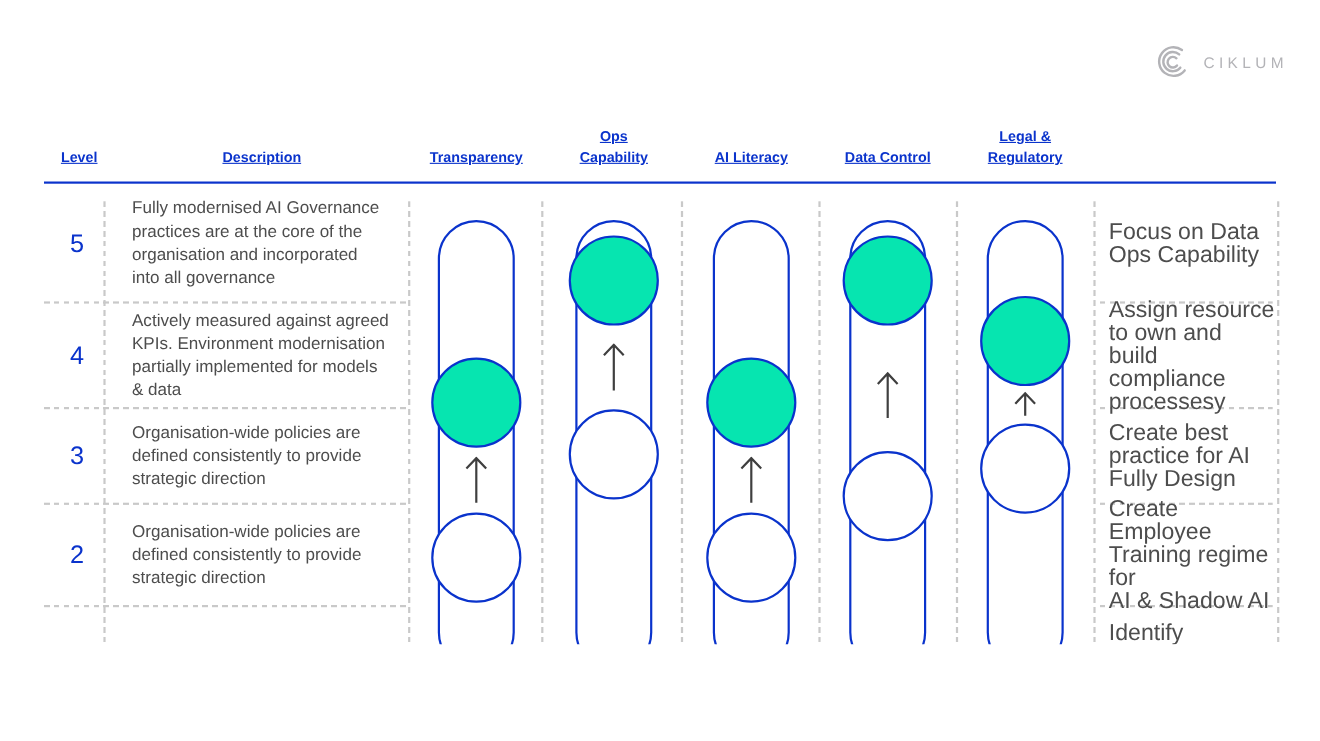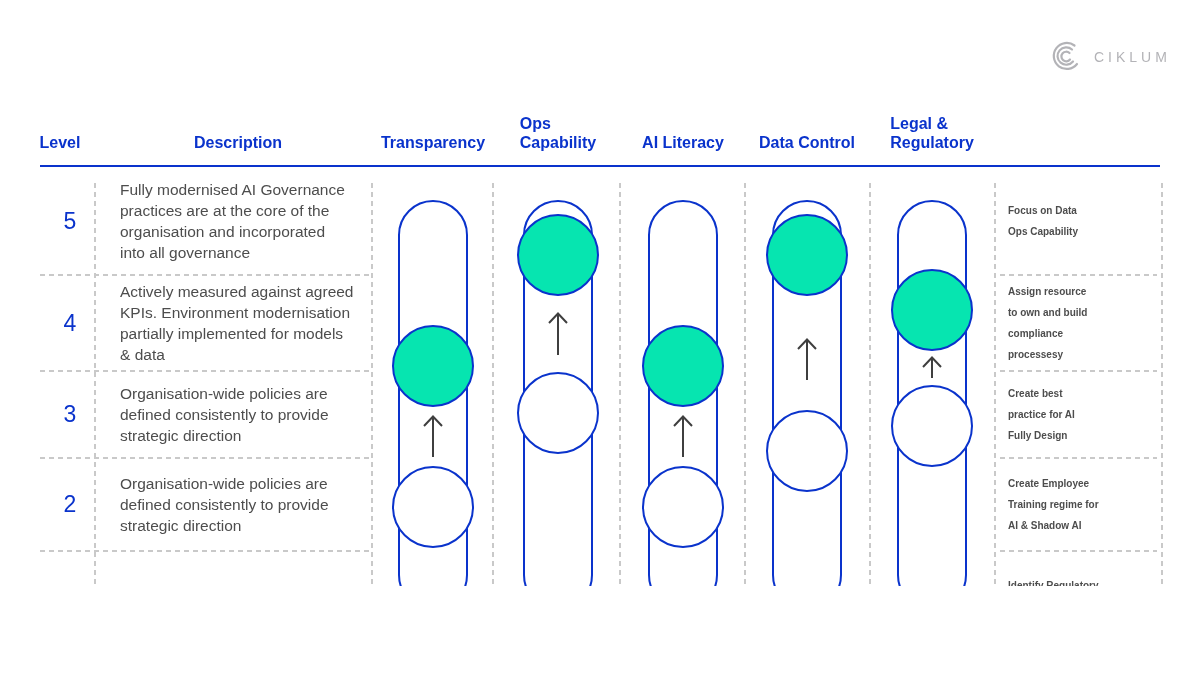--- a/index.html
+++ b/index.html
@@ -24,25 +24,26 @@
     font-size: 14px;
     letter-spacing: 4px;
     font-weight: 400;
   }
 
   
   .hdr {
     position: absolute;
     top: 96px; height: 56px;
     display: flex; align-items: flex-end; justify-content: center;
-    text-align: left;
+    text-align: center;
     color: var(--blue);
-    font-size: 16px; line-height: 19px;
+    font-size: 13px; line-height: 19px;
     font-weight: 600;
     white-space: pre-line;
+    text-decoration: underline;
   }
   .hdr-underline {
     position: absolute;
     left: 40px; top: 165px;
     width: 1120px; height: 2px;
     background: var(--blue);
   }
 
   
   .row { position: absolute; left: 0; width: 1200px; }
@@ -58,21 +59,21 @@
     font-size: 23px; font-weight: 400;
   }
   .cell.desc {
     left: 120px; width: 252px;
     color: var(--text);
     font-size: 15.5px; line-height: 21px;
   }
   .cell.benefit {
     left: 1008px; width: 152px;
     color: var(--text);
-    font-size: 10px; line-height: 21px; font-weight: bold;
+    font-size: 21px; line-height: 21px;
   }
 
   
   .vdash {
     position: absolute; top: 183px;
     width: 2px; height: 449px;
     background: repeating-linear-gradient(to bottom, var(--dash) 0 5px, transparent 5px 9px);
   }
   .hdash {
     position: absolute; height: 2px;
@@ -110,21 +111,21 @@
     <svg width="34" height="34" viewBox="0 0 34 34">
       <g fill="none" stroke-width="2.2" stroke-linecap="round">
         <path d="M 24.5 5.5 A 13 13 0 1 0 27 24"></path>
         <path d="M 22 9.5 A 8.7 8.7 0 1 0 23 21.5"></path>
         <path d="M 19.5 13 A 4.8 4.8 0 1 0 20 19.5"></path>
       </g>
     </svg>
     <span class="logo-text">CIKLUM</span>
   </div>
 
-  <div class="hdr" style="left:28px;width:64px">Level</div>
+  <div class="hdr" style="left:40px;width:64px">Level</div>
   <div class="hdr" style="left:138px;width:200px">Description</div>
   <div class="hdr" style="left:358px;width:150px">Transparency</div>
   <div class="hdr" style="left:483px;width:150px">Ops
 Capability</div>
   <div class="hdr" style="left:608px;width:150px">AI Literacy</div>
   <div class="hdr" style="left:857px;width:150px">Legal &amp;
 Regulatory</div>
   <div class="hdr" style="left:732px;width:150px">Data Control</div>
   <div class="hdr-underline"></div>
 

